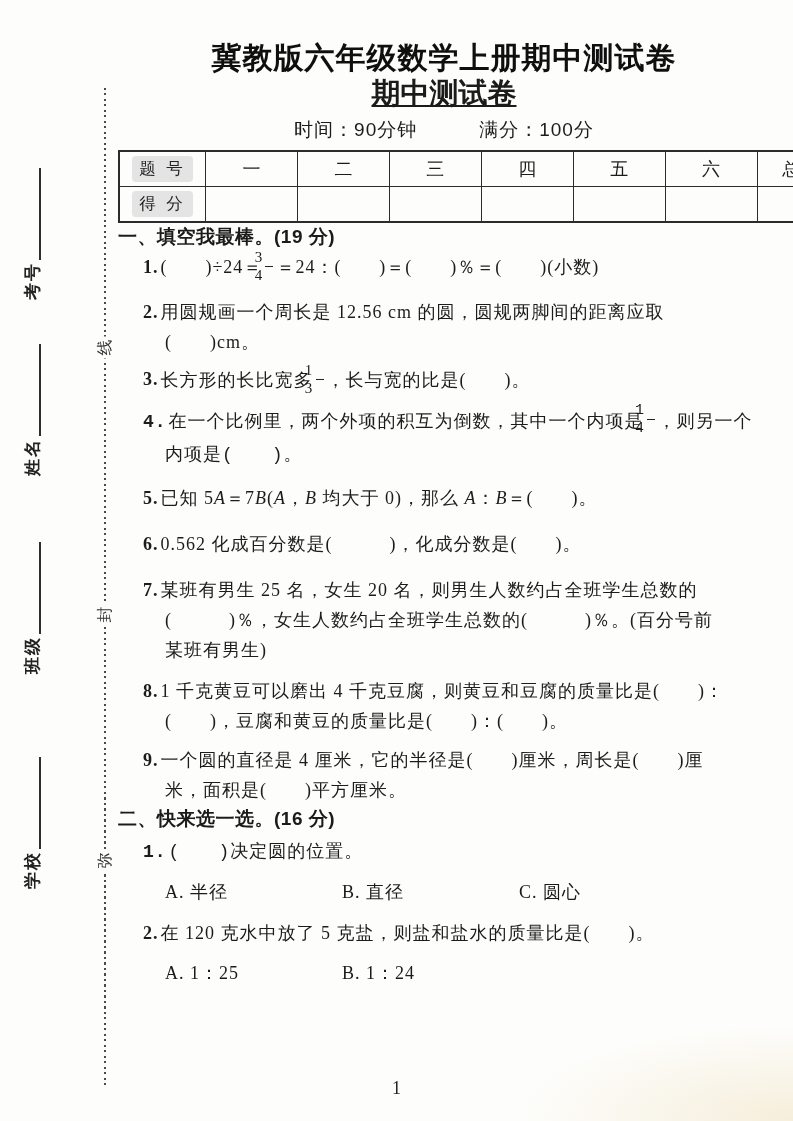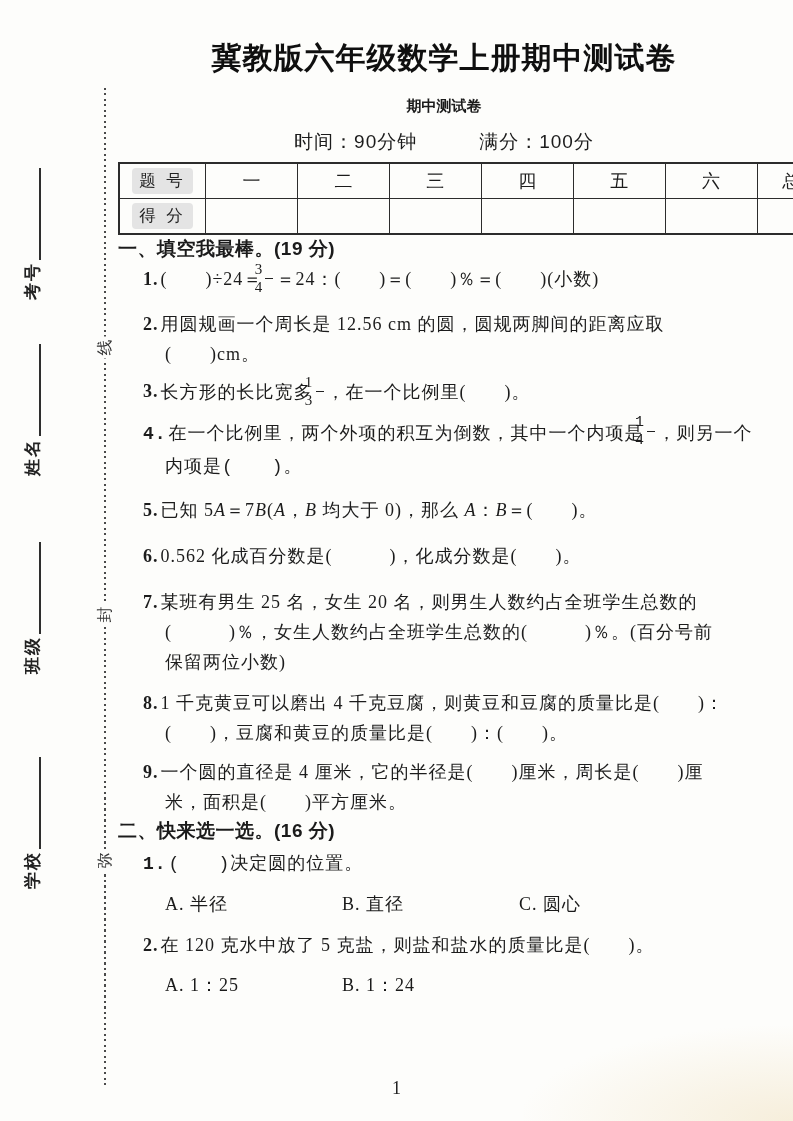--- a/index.html
+++ b/index.html
@@ -31,21 +31,21 @@
     font-size:16px;color:#333;background:#fdfdfb;padding:4px 0;
     transform:rotate(-90deg);
   }
 
   
   .main{position:absolute;left:118px;top:40px;width:652px;}
   .title{
     font-size:30px;font-weight:800;text-align:center;letter-spacing:1px;
     color:#0f0f0f;line-height:36px;
   }
-  .subtitle{font-size:15px;font-weight:700;text-align:center;margin-top:16px;line-height:27px;}
+  .subtitle{font-size:29px;font-weight:700;text-align:center;margin-top:4px;line-height:27px;text-decoration:underline;}
   .meta{display:flex;justify-content:center;gap:62px;margin-top:11px;
         font-size:19px;font-weight:400;letter-spacing:1px;line-height:23px;}
 
   
   table.score{
     border-collapse:collapse;margin-top:9px;width:732px;
     border:2px solid #2c2c2c;table-layout:fixed;
   }
   table.score td{
     border:1.5px solid #2c2c2c;height:34px;text-align:center;
@@ -157,28 +157,28 @@
 
     <h3 class="sec mt4">一、填空我最棒。(19 分)</h3>
     <div class="q mt1"><span class="qb">1.</span><span>(　　)÷24＝</span><span class="frac">
           <span class="num">3</span>
           <span class="den">4</span>
         </span><span>＝24：(　　)＝(　　)％＝(　　)(小数)</span></div>
     <div class="q mt10"><span class="qb">2.</span><span>用圆规画一个周长是 12.56 cm 的圆，圆规两脚间的距离应取</span><br><span>(　　)cm。</span></div>
     <div class="q mt7"><span class="qb">3.</span><span>长方形的长比宽多</span><span class="frac">
           <span class="num">1</span>
           <span class="den">3</span>
-        </span><span>，在一个比例里(　　)。</span></div>
+        </span><span>，长与宽的比是(　　)。</span></div>
     <div class="q mt5"><span class="qb">4.</span><span>在一个比例里，两个外项的积互为倒数，其中一个内项是</span><span class="frac">
           <span class="num">1</span>
           <span class="den">4</span>
         </span><span>，则另一个</span><br><span>内项是(　　)。</span></div>
     <div class="q mt13"><span class="qb">5.</span><span>已知 5</span><span class="qv">A</span><span>＝7</span><span class="qv">B</span><span>(</span><span class="qv">A</span><span>，</span><span class="qv">B</span><span> 均大于 0)，那么 </span><span class="qv">A</span><span>：</span><span class="qv">B</span><span>＝(　　)。</span></div>
     <div class="q mt16"><span class="qb">6.</span><span>0.562 化成百分数是(　　　)，化成分数是(　　)。</span></div>
-    <div class="q mt16"><span class="qb">7.</span><span>某班有男生 25 名，女生 20 名，则男生人数约占全班学生总数的</span><br><span>(　　　)％，女生人数约占全班学生总数的(　　　)％。(百分号前</span><br><span>保留两位小数)</span></div>
+    <div class="q mt16"><span class="qb">7.</span><span>某班有男生 25 名，女生 20 名，则男生人数约占全班学生总数的</span><br><span>(　　　)％，女生人数约占全班学生总数的(　　　)％。(百分号前</span><br><span>某班有男生)</span></div>
     <div class="q mt11"><span class="qb">8.</span><span>1 千克黄豆可以磨出 4 千克豆腐，则黄豆和豆腐的质量比是(　　)：</span><br><span>(　　)，豆腐和黄豆的质量比是(　　)：(　　)。</span></div>
     <div class="q mt9"><span class="qb">9.</span><span>一个圆的直径是 4 厘米，它的半径是(　　)厘米，周长是(　　)厘</span><br><span>米，面积是(　　)平方厘米。</span></div>
 
     <h3 class="sec mt11">二、快来选一选。(16 分)</h3>
     <div class="q mt5"><span class="qb">1.</span><span>(　　)决定圆的位置。</span></div>
     <div class="opts mt12">
       <span class="opt">A. 半径</span>
       <span class="opt">B. 直径</span>
       <span class="opt">C. 圆心</span>
     </div>

